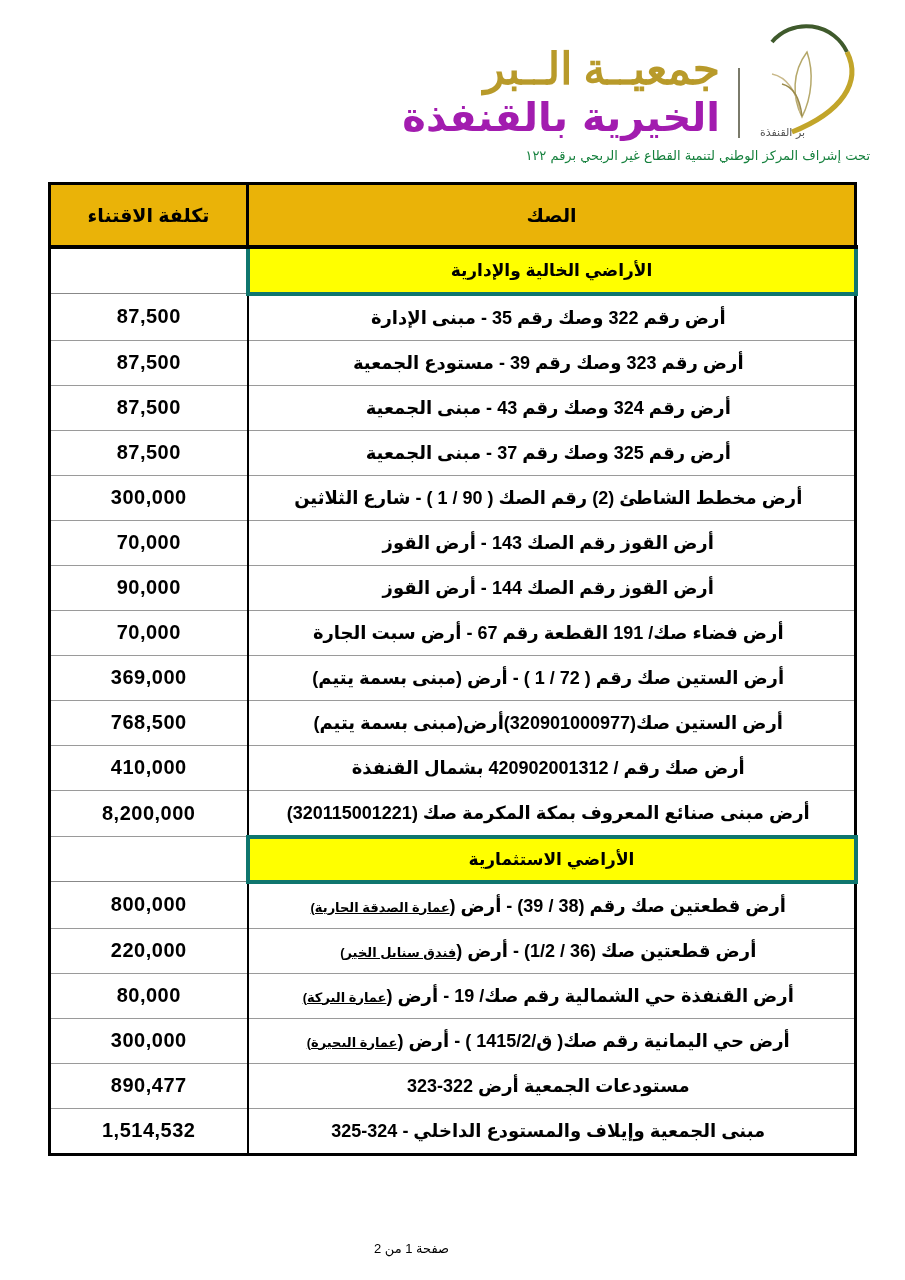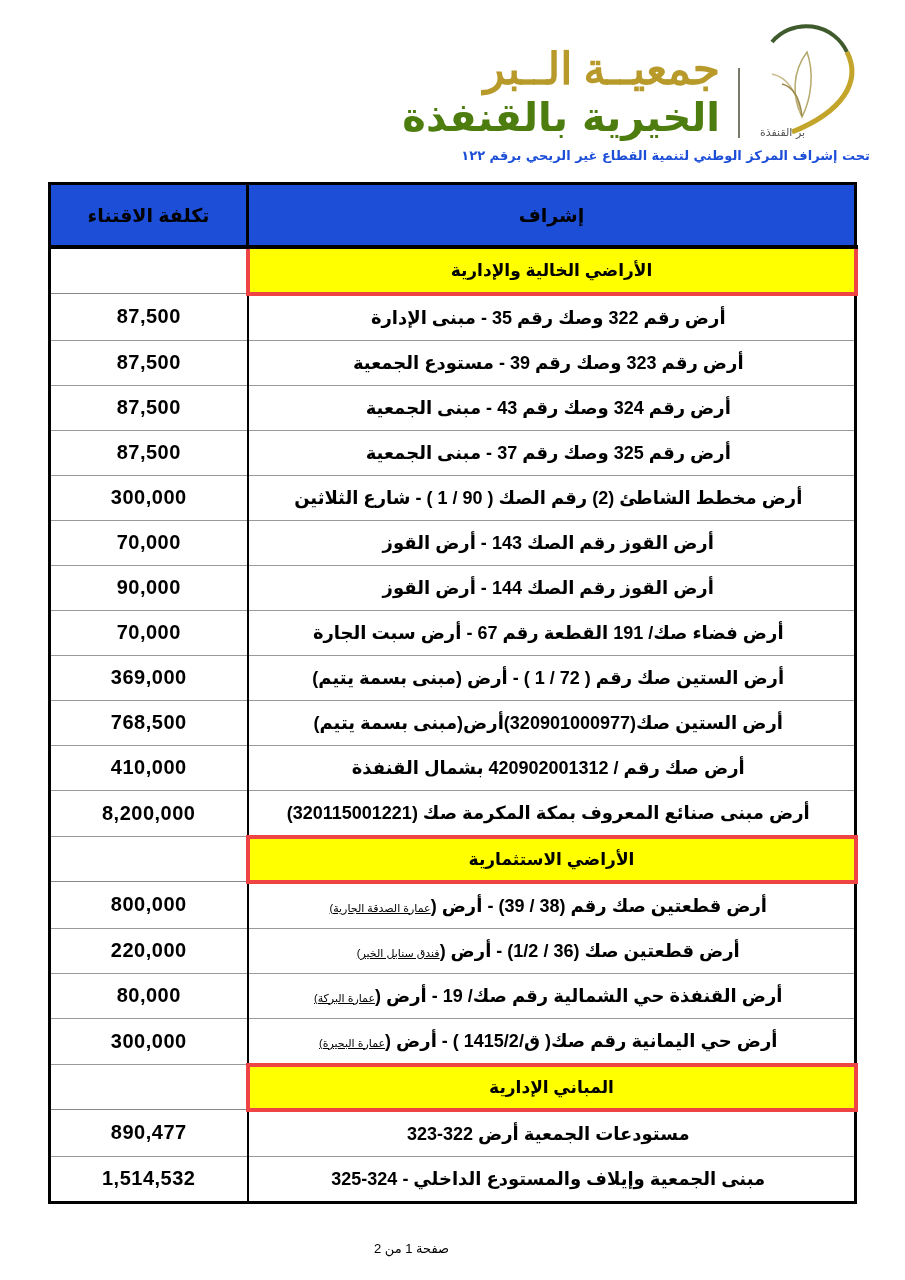--- a/index.html
+++ b/index.html
@@ -5,49 +5,49 @@
     html, body { margin: 0; padding: 0; background: #ffffff; }
     body { width: 905px; height: 1280px; position: relative; overflow: hidden;
            font-family: "Liberation Sans", "DejaVu Sans", sans-serif; color: #000; }
 
     
     .logo { position: absolute; left: 430px; top: 8px; width: 440px; height: 160px; }
     .logo-title-1 { position: absolute; right: 150px; top: 40px; font-size: 44px; font-weight: bold;
                     color: #b89a2a; direction: rtl; white-space: nowrap; letter-spacing: 1px;
                     font-family: Liberation Serif, serif; line-height: 44px; }
     .logo-title-2 { position: absolute; right: 150px; top: 88px; font-size: 40px; font-weight: bold;
-                    color: #4d7c0f; direction: rtl; white-space: nowrap;
+                    color: #a21caf; direction: rtl; white-space: nowrap;
                     font-family: "DejaVu Sans", sans-serif; line-height: 42px; }
     .logo-divider { position: absolute; left: 308px; top: 60px; width: 2px; height: 70px; background: #7a7a6a; }
     .logo-mark { position: absolute; left: 322px; top: 4px; width: 110px; height: 130px; }
     .logo-mark-caption { position: absolute; left: 330px; top: 118px; font-size: 11px; color: #555;
                          direction: rtl; white-space: nowrap; font-family: "DejaVu Sans", sans-serif; }
-    .logo-subtitle { position: absolute; right: 0px; top: 140px; font-size: 13px; font-weight: bold;
-                     color: #1d4ed8; direction: rtl; white-space: nowrap; font-family: "DejaVu Sans", sans-serif; }
+    .logo-subtitle { position: absolute; right: 0px; top: 140px; font-size: 13px; font-weight: normal;
+                     color: #15803d; direction: rtl; white-space: nowrap; font-family: "DejaVu Sans", sans-serif; }
 
     
     .asset-table { position: absolute; left: 48px; top: 182px; width: 806px;
                    border-collapse: collapse; direction: rtl; table-layout: fixed;
                    border: 3px solid #000; }
     .asset-table td, .asset-table th { padding: 0; height: 44px; vertical-align: middle; }
     .col-desc { width: 608px; }
     .col-cost { width: 198px; }
-    .asset-table th { background: #1d4ed8; height: 60px; font-size: 19px; font-weight: bold;
+    .asset-table th { background: #eab308; height: 60px; font-size: 19px; font-weight: bold;
                       border: 3px solid #000; border-bottom: 4px solid #000; }
     .asset-table th.desc-head { font-weight: bold; font-size: 19px; }
-    .section-row td.section-title { background: #ffff00; border: 4px solid #ef4444; font-weight: bold;
+    .section-row td.section-title { background: #ffff00; border: 4px solid #0f766e; font-weight: bold;
                                     font-size: 17px; text-align: center; height: 40px; }
     .section-row td.section-cost { background: #fff; border-left: 3px solid #000;
                                    border-bottom: 1px solid #888; }
     .item-row td { border-bottom: 1px solid #9a9a9a; }
     .item-row td.desc { text-align: center; padding-right: 6px; font-size: 18px; font-weight: bold;
                         white-space: nowrap; overflow: hidden; border-left: 2px solid #000; }
     .item-row td.cost { text-align: center; font-size: 20px; font-weight: bold; letter-spacing: 0.5px;
                         direction: ltr; }
-    .note { font-size: 11px; font-weight: normal; text-decoration: underline; }
+    .note { font-size: 13px; font-weight: bold; text-decoration: underline; }
 
     
     .page-footer { position: absolute; left: 0; width: 823px; top: 1241px; text-align: center;
                    font-size: 13px; direction: rtl; }
   </style>
 </head>
 <body>
 
 <div class="logo">
   <div class="logo-title-1">جمعيــة الــبر</div>
@@ -64,21 +64,21 @@
   <div class="logo-subtitle">تحت إشراف المركز الوطني لتنمية القطاع غير الربحي برقم ١٢٢</div>
 </div>
 
 <table class="asset-table">
   <colgroup>
       <col class="col-desc">
       <col class="col-cost">
     </colgroup>
   <thead>
     <tr>
-      <th class="desc-head">إشراف</th>
+      <th class="desc-head">الصك</th>
       <th>تكلفة الاقتناء</th>
     </tr>
   </thead>
   <tbody id="table-body">
       <tr class="section-row">
         <td class="section-title">الأراضي الخالية والإدارية</td>
         <td class="section-cost"></td>
       </tr>
       <tr class="item-row">
         <td class="desc"><span>أرض رقم 322 وصك رقم 35  - مبنى الإدارة</span></td>
@@ -141,24 +141,20 @@
         <td class="cost">220,000</td>
       </tr>
       <tr class="item-row">
         <td class="desc"><span>أرض القنفذة حي الشمالية رقم صك/ 19 - أرض (</span><span class="note">عمارة البركة)</span></td>
         <td class="cost">80,000</td>
       </tr>
       <tr class="item-row">
         <td class="desc"><span>أرض حي اليمانية رقم صك( ق/1415/2 ) - أرض (</span><span class="note">عمارة البحيرة)</span></td>
         <td class="cost">300,000</td>
       </tr>
-      <tr class="section-row">
-        <td class="section-title">المباني الإدارية</td>
-        <td class="section-cost"></td>
-      </tr>
       <tr class="item-row">
         <td class="desc"><span>مستودعات الجمعية أرض 322-323</span></td>
         <td class="cost">890,477</td>
       </tr>
       <tr class="item-row">
         <td class="desc"><span>مبنى الجمعية وإيلاف والمستودع الداخلي - 324-325</span></td>
         <td class="cost">1,514,532</td>
       </tr>
     </tbody>
 </table>

